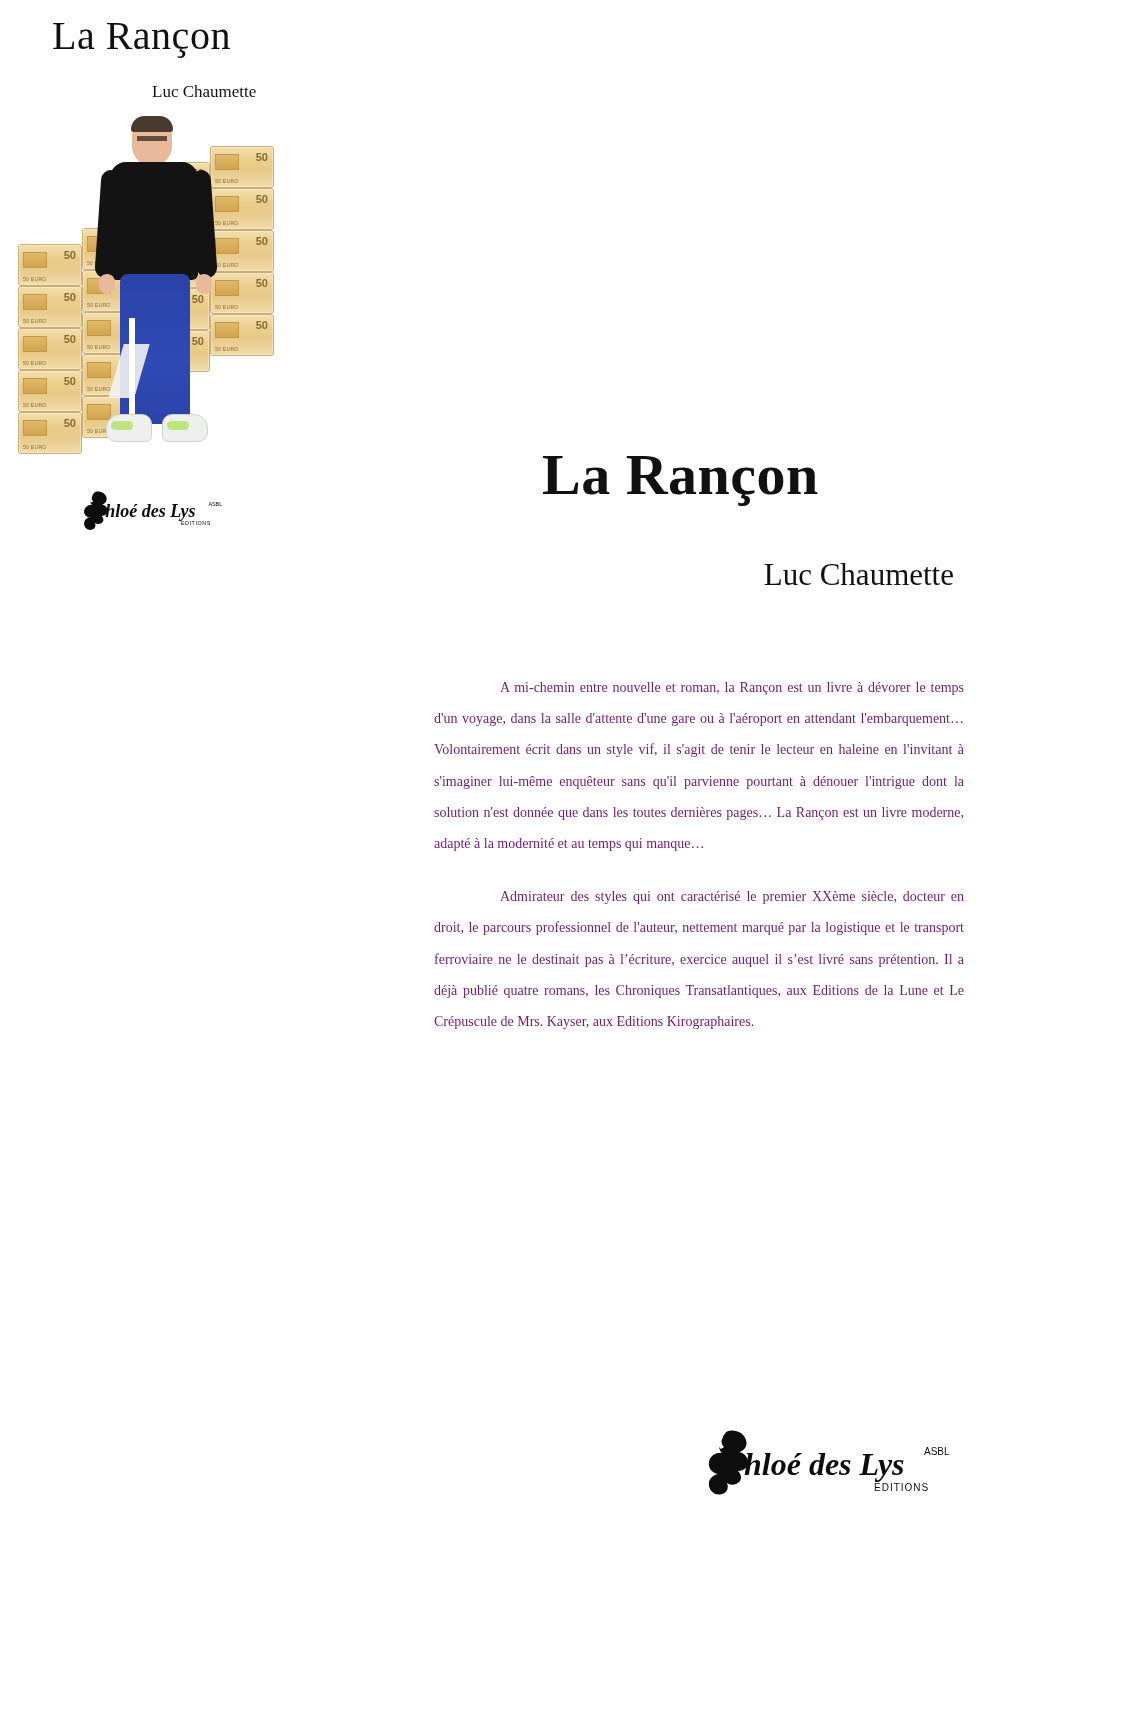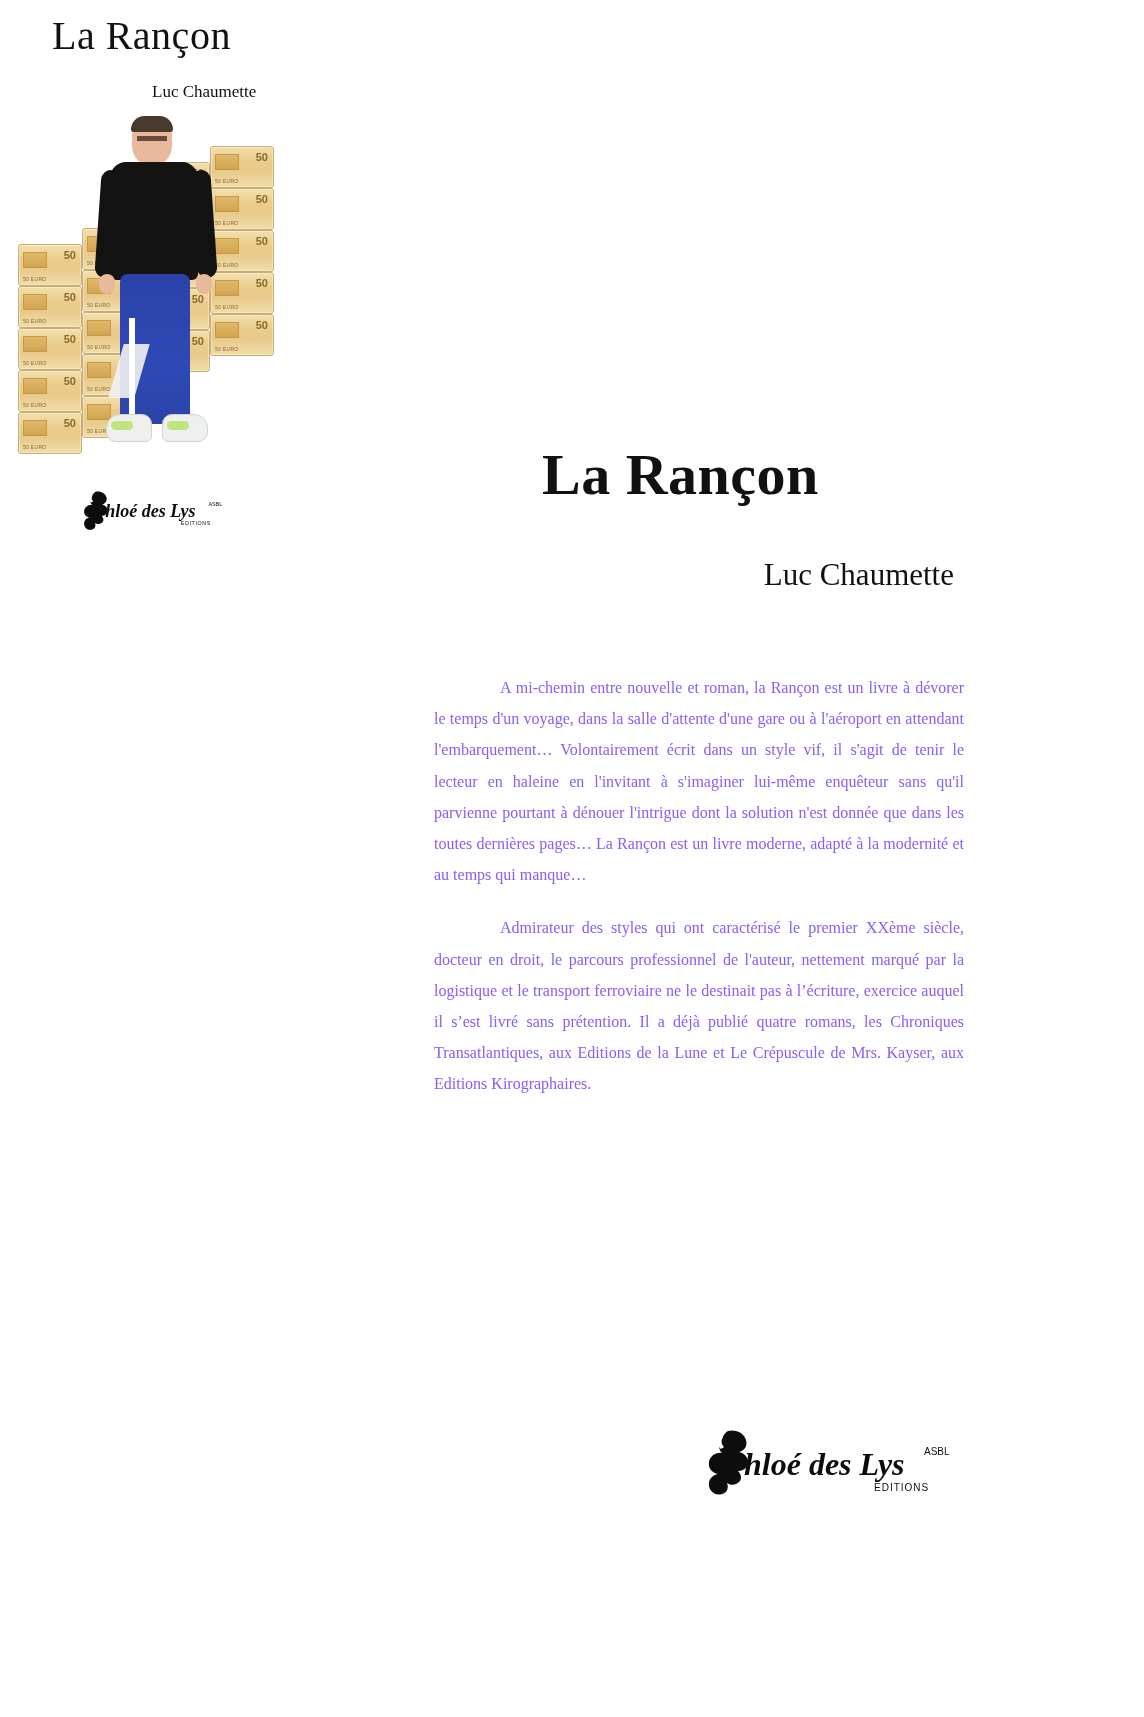--- a/index.html
+++ b/index.html
@@ -215,24 +215,24 @@
     top: 557px;
     font-size: 31px;
     color: #111;
     white-space: nowrap;
   }
   .blurb {
     position: absolute;
     left: 2px;
     top: 672px;
     width: 530px;
-    font-size: 16px;
+    font-size: 14px;
     line-height: 31.2px;
     text-align: justify;
-    color: #8b5cf6;
+    color: #701a75;
   }
   .blurb p {
     margin: 0 0 22px 0;
     text-indent: 66px;
   }
   .blurb p:last-child { margin-bottom: 16px; }
 
   
   .footer-logo {
     position: absolute;

